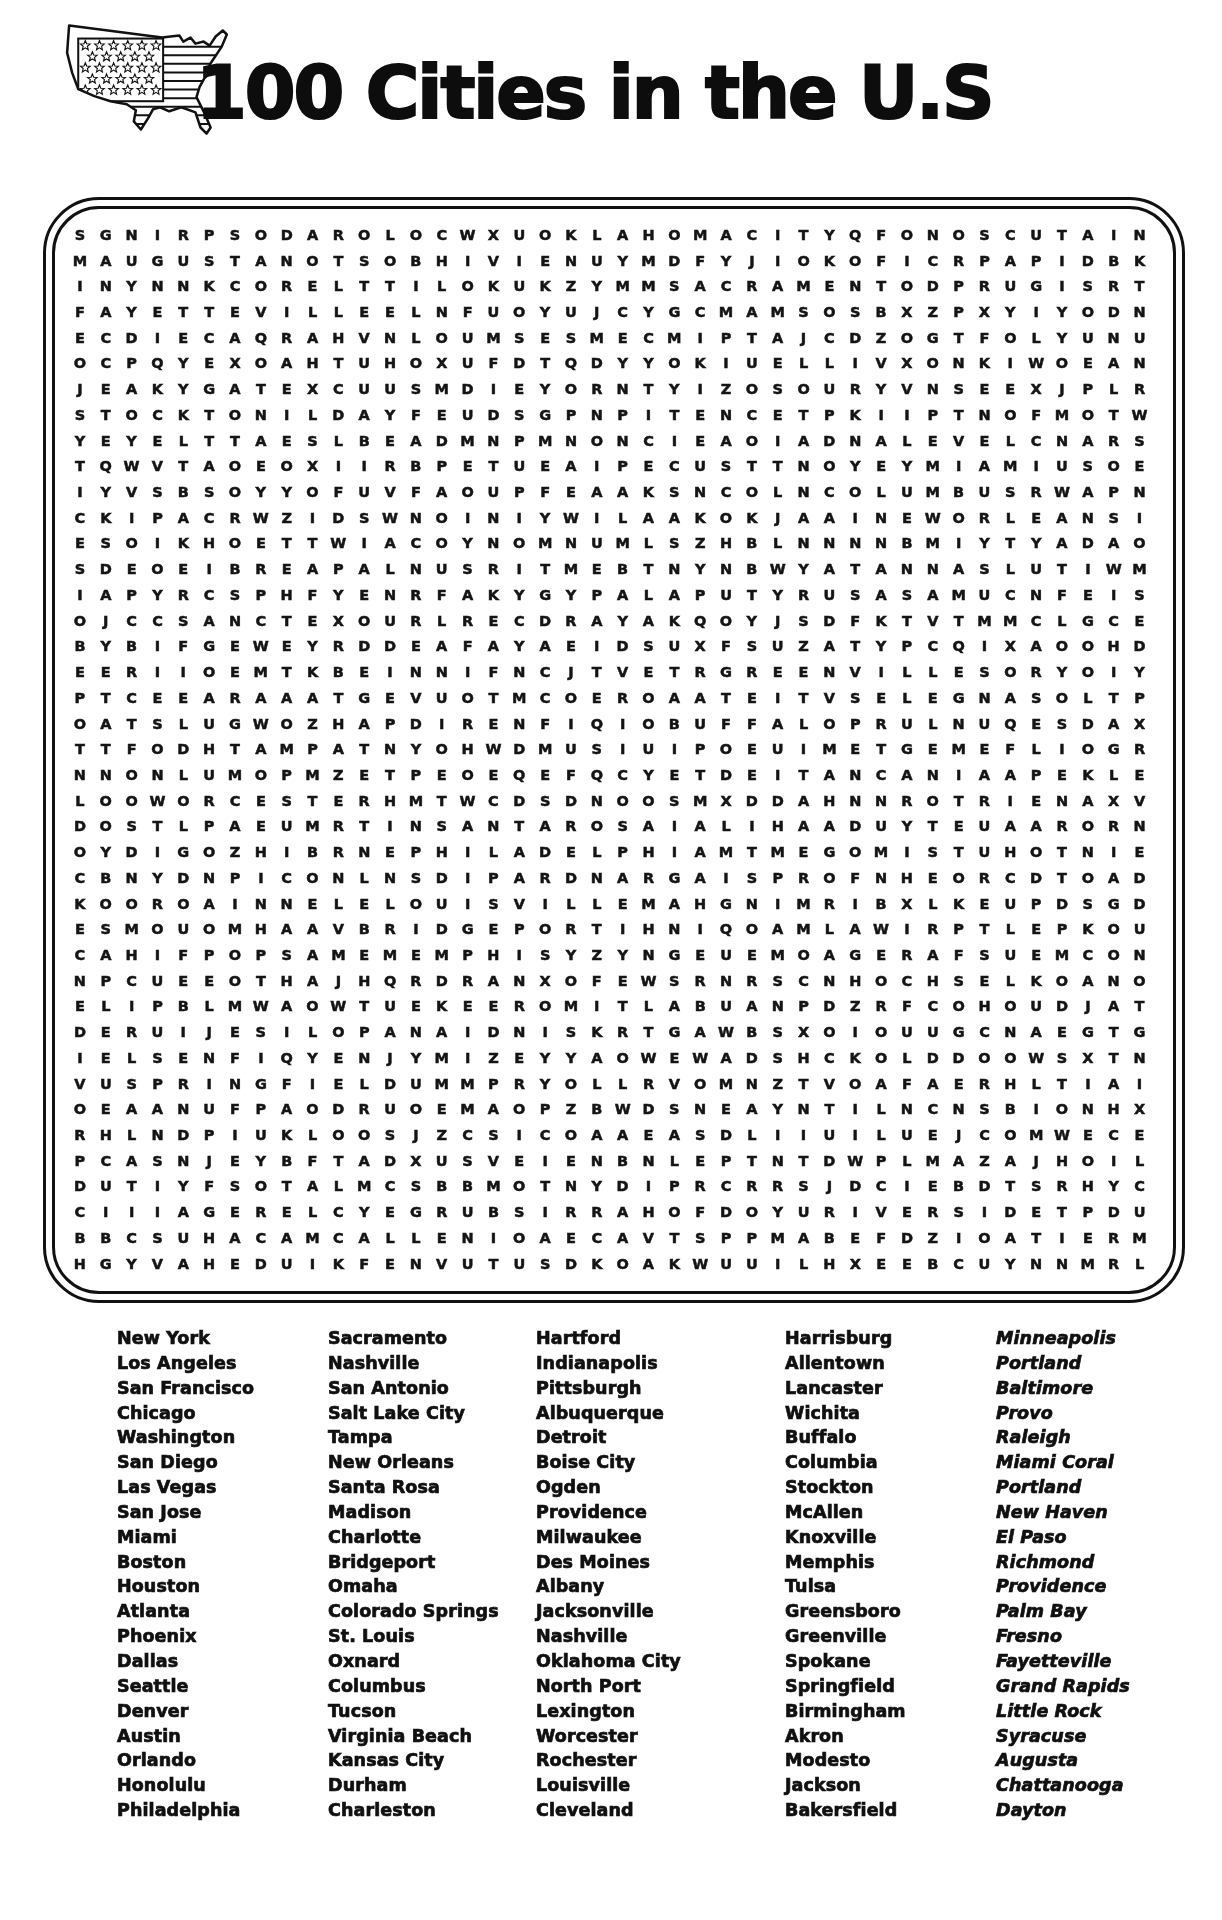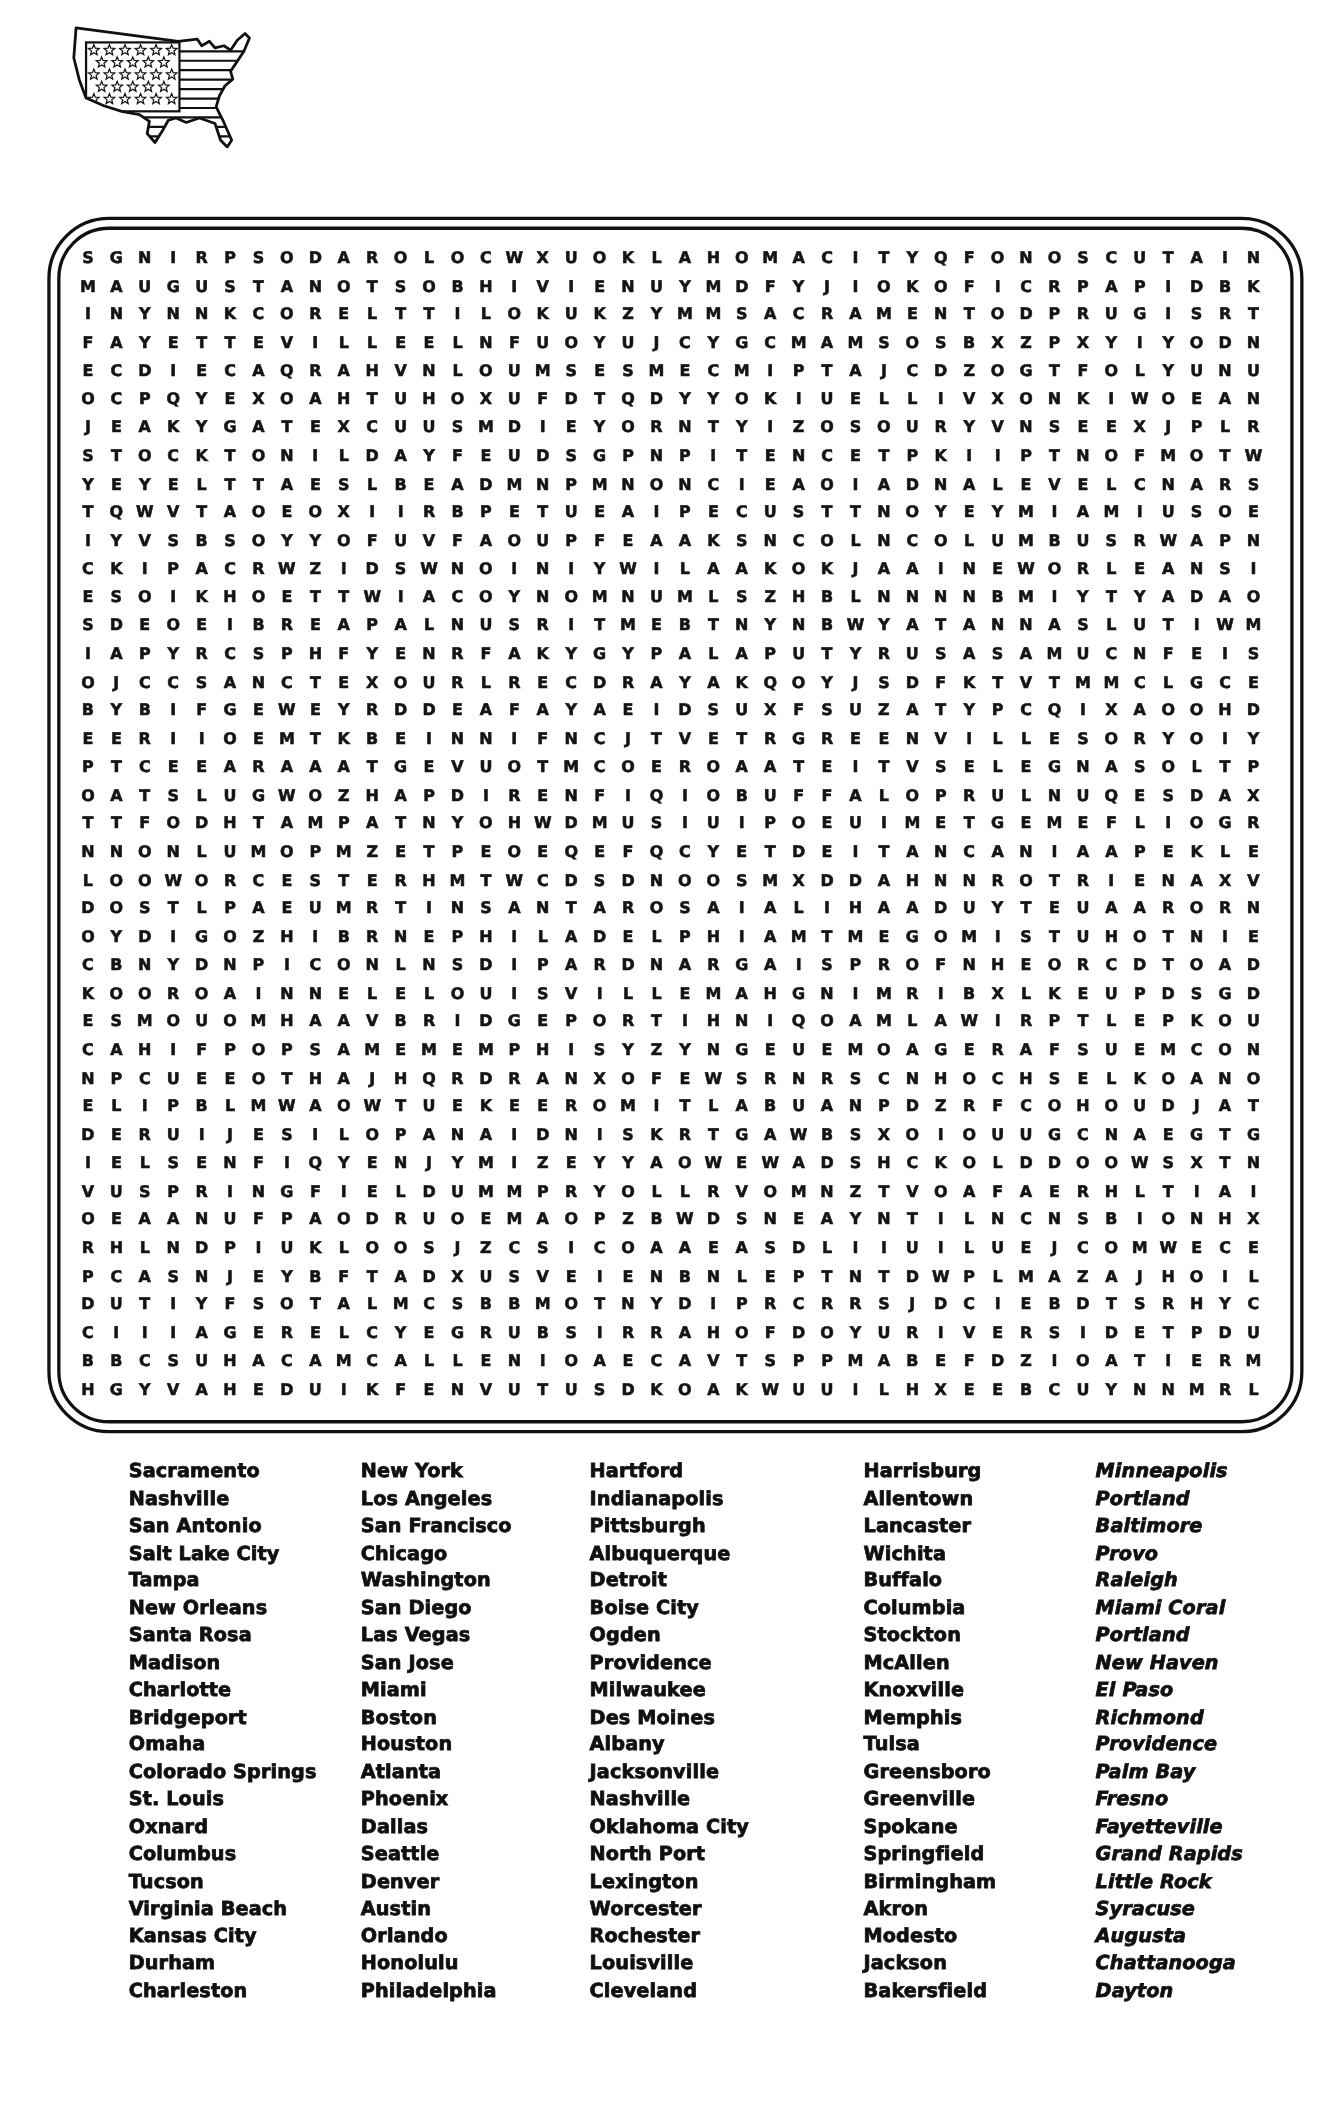--- a/index.html
+++ b/index.html
@@ -100,20 +100,21 @@
           <use href="#star" x="99" y="75"></use>
       </g>
     </g>
     <path d="M13,11 L105,23 L122,21 L126,27 L133,23 L138,29 L146,27 L152,31
              L158,22 L165,16 L169,20 L164,32 L156,44 L152,50 L154,57 L147,63
              L142,72 L139,82 L146,96 L153,112 L149,118 L143,112 L138,97
              L124,92 L112,96 L103,92 L96,94 L91,103 L84,114 L77,106 L79,95
              L70,89 L54,86 L38,81 L22,74 L16,58 L11,38 Z" fill="none" stroke="#111" stroke-width="2.5" stroke-linejoin="round"></path>
   </svg>
 
+  <div class="title">100 Cities in the U.S</div>
 
   <div class="grid-box">
     <div class="grid-box-inner"></div>
   </div>
   <div class="letters">
       <span class="cell">S</span>
       <span class="cell">G</span>
       <span class="cell">N</span>
       <span class="cell">I</span>
       <span class="cell">R</span>
@@ -1830,20 +1831,42 @@
       <span class="cell">U</span>
       <span class="cell">Y</span>
       <span class="cell">N</span>
       <span class="cell">N</span>
       <span class="cell">M</span>
       <span class="cell">R</span>
       <span class="cell">L</span>
     </div>
 
   <div class="word-list">
+      <div class="wcol">
+        <div class="word">New York</div>
+        <div class="word">Los Angeles</div>
+        <div class="word">San Francisco</div>
+        <div class="word">Chicago</div>
+        <div class="word">Washington</div>
+        <div class="word">San Diego</div>
+        <div class="word">Las Vegas</div>
+        <div class="word">San Jose</div>
+        <div class="word">Miami</div>
+        <div class="word">Boston</div>
+        <div class="word">Houston</div>
+        <div class="word">Atlanta</div>
+        <div class="word">Phoenix</div>
+        <div class="word">Dallas</div>
+        <div class="word">Seattle</div>
+        <div class="word">Denver</div>
+        <div class="word">Austin</div>
+        <div class="word">Orlando</div>
+        <div class="word">Honolulu</div>
+        <div class="word">Philadelphia</div>
+      </div>
       <div class="wcol">
         <div class="word">Sacramento</div>
         <div class="word">Nashville</div>
         <div class="word">San Antonio</div>
         <div class="word">Salt Lake City</div>
         <div class="word">Tampa</div>
         <div class="word">New Orleans</div>
         <div class="word">Santa Rosa</div>
         <div class="word">Madison</div>
         <div class="word">Charlotte</div>
@@ -1851,42 +1874,20 @@
         <div class="word">Omaha</div>
         <div class="word">Colorado Springs</div>
         <div class="word">St. Louis</div>
         <div class="word">Oxnard</div>
         <div class="word">Columbus</div>
         <div class="word">Tucson</div>
         <div class="word">Virginia Beach</div>
         <div class="word">Kansas City</div>
         <div class="word">Durham</div>
         <div class="word">Charleston</div>
-      </div>
-      <div class="wcol">
-        <div class="word">New York</div>
-        <div class="word">Los Angeles</div>
-        <div class="word">San Francisco</div>
-        <div class="word">Chicago</div>
-        <div class="word">Washington</div>
-        <div class="word">San Diego</div>
-        <div class="word">Las Vegas</div>
-        <div class="word">San Jose</div>
-        <div class="word">Miami</div>
-        <div class="word">Boston</div>
-        <div class="word">Houston</div>
-        <div class="word">Atlanta</div>
-        <div class="word">Phoenix</div>
-        <div class="word">Dallas</div>
-        <div class="word">Seattle</div>
-        <div class="word">Denver</div>
-        <div class="word">Austin</div>
-        <div class="word">Orlando</div>
-        <div class="word">Honolulu</div>
-        <div class="word">Philadelphia</div>
       </div>
       <div class="wcol">
         <div class="word">Hartford</div>
         <div class="word">Indianapolis</div>
         <div class="word">Pittsburgh</div>
         <div class="word">Albuquerque</div>
         <div class="word">Detroit</div>
         <div class="word">Boise City</div>
         <div class="word">Ogden</div>
         <div class="word">Providence</div>

